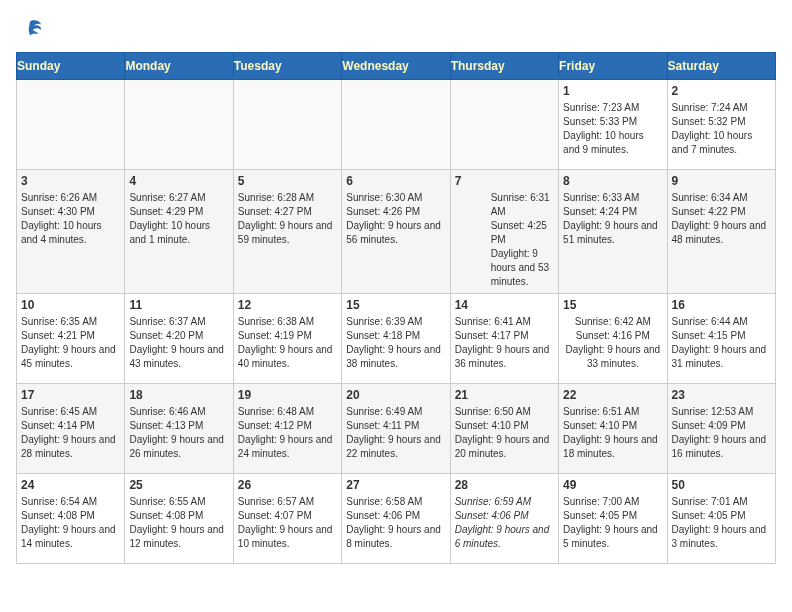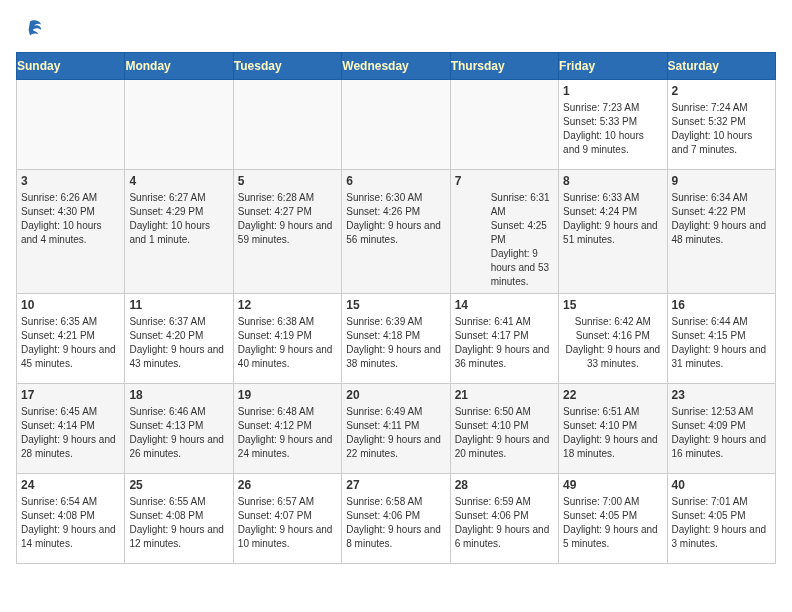--- a/index.html
+++ b/index.html
@@ -287,31 +287,31 @@
 Daylight: 9 hours and 10 minutes.</div>
         </td>
         <td>
           <div class="day-num">27</div>
           <div class="day-info" style="white-space: pre-line;">Sunrise: 6:58 AM
 Sunset: 4:06 PM
 Daylight: 9 hours and 8 minutes.</div>
         </td>
         <td>
           <div class="day-num">28</div>
-          <div class="day-info" style="white-space: pre-line;">Sunrise: 6:59 AM
+          <div class="day-info" style="white-space: pre-line; font-style: italic;">Sunrise: 6:59 AM
 Sunset: 4:06 PM
 Daylight: 9 hours and 6 minutes.</div>
         </td>
         <td>
           <div class="day-num">49</div>
           <div class="day-info" style="white-space: pre-line;">Sunrise: 7:00 AM
 Sunset: 4:05 PM
 Daylight: 9 hours and 5 minutes.</div>
         </td>
         <td>
-          <div class="day-num">40</div>
+          <div class="day-num">50</div>
           <div class="day-info" style="white-space: pre-line;">Sunrise: 7:01 AM
 Sunset: 4:05 PM
 Daylight: 9 hours and 3 minutes.</div>
         </td>
       </tr>
     </tbody>
 </table>
 
 </body></html>

